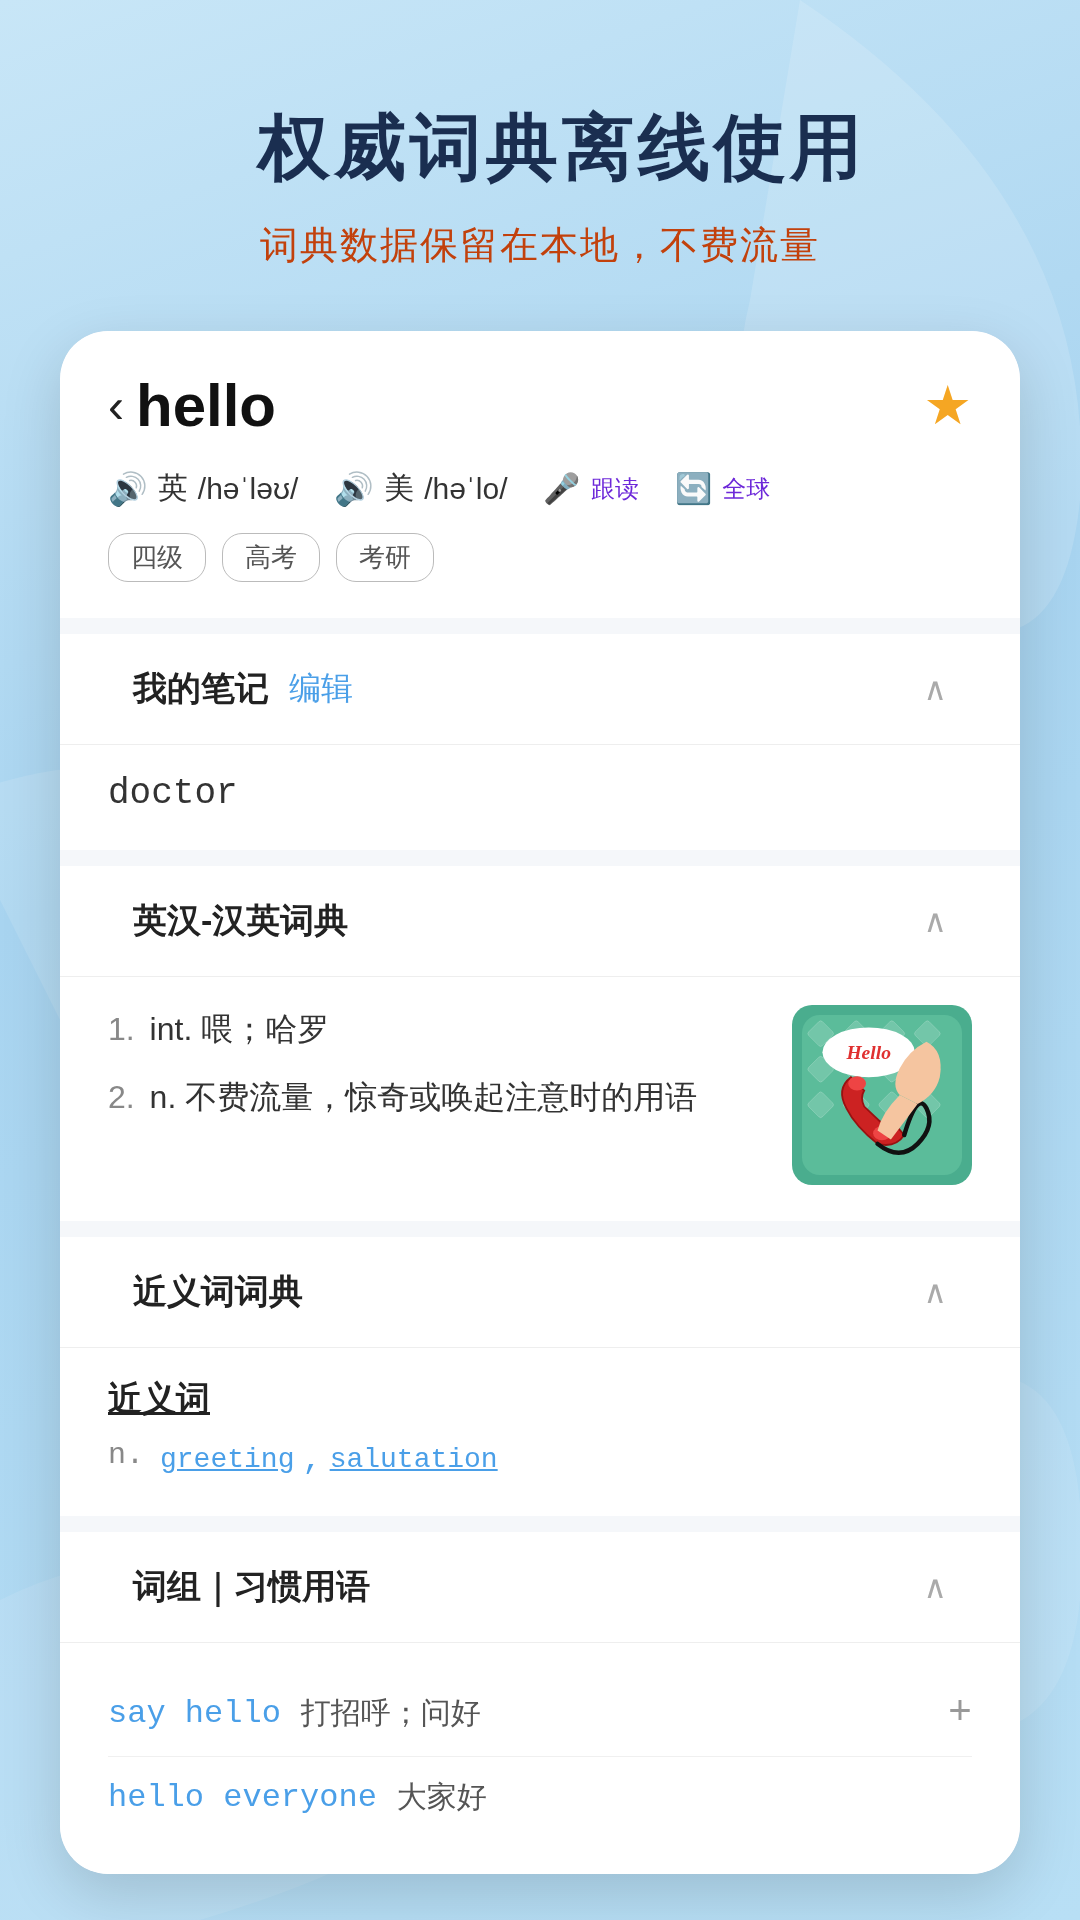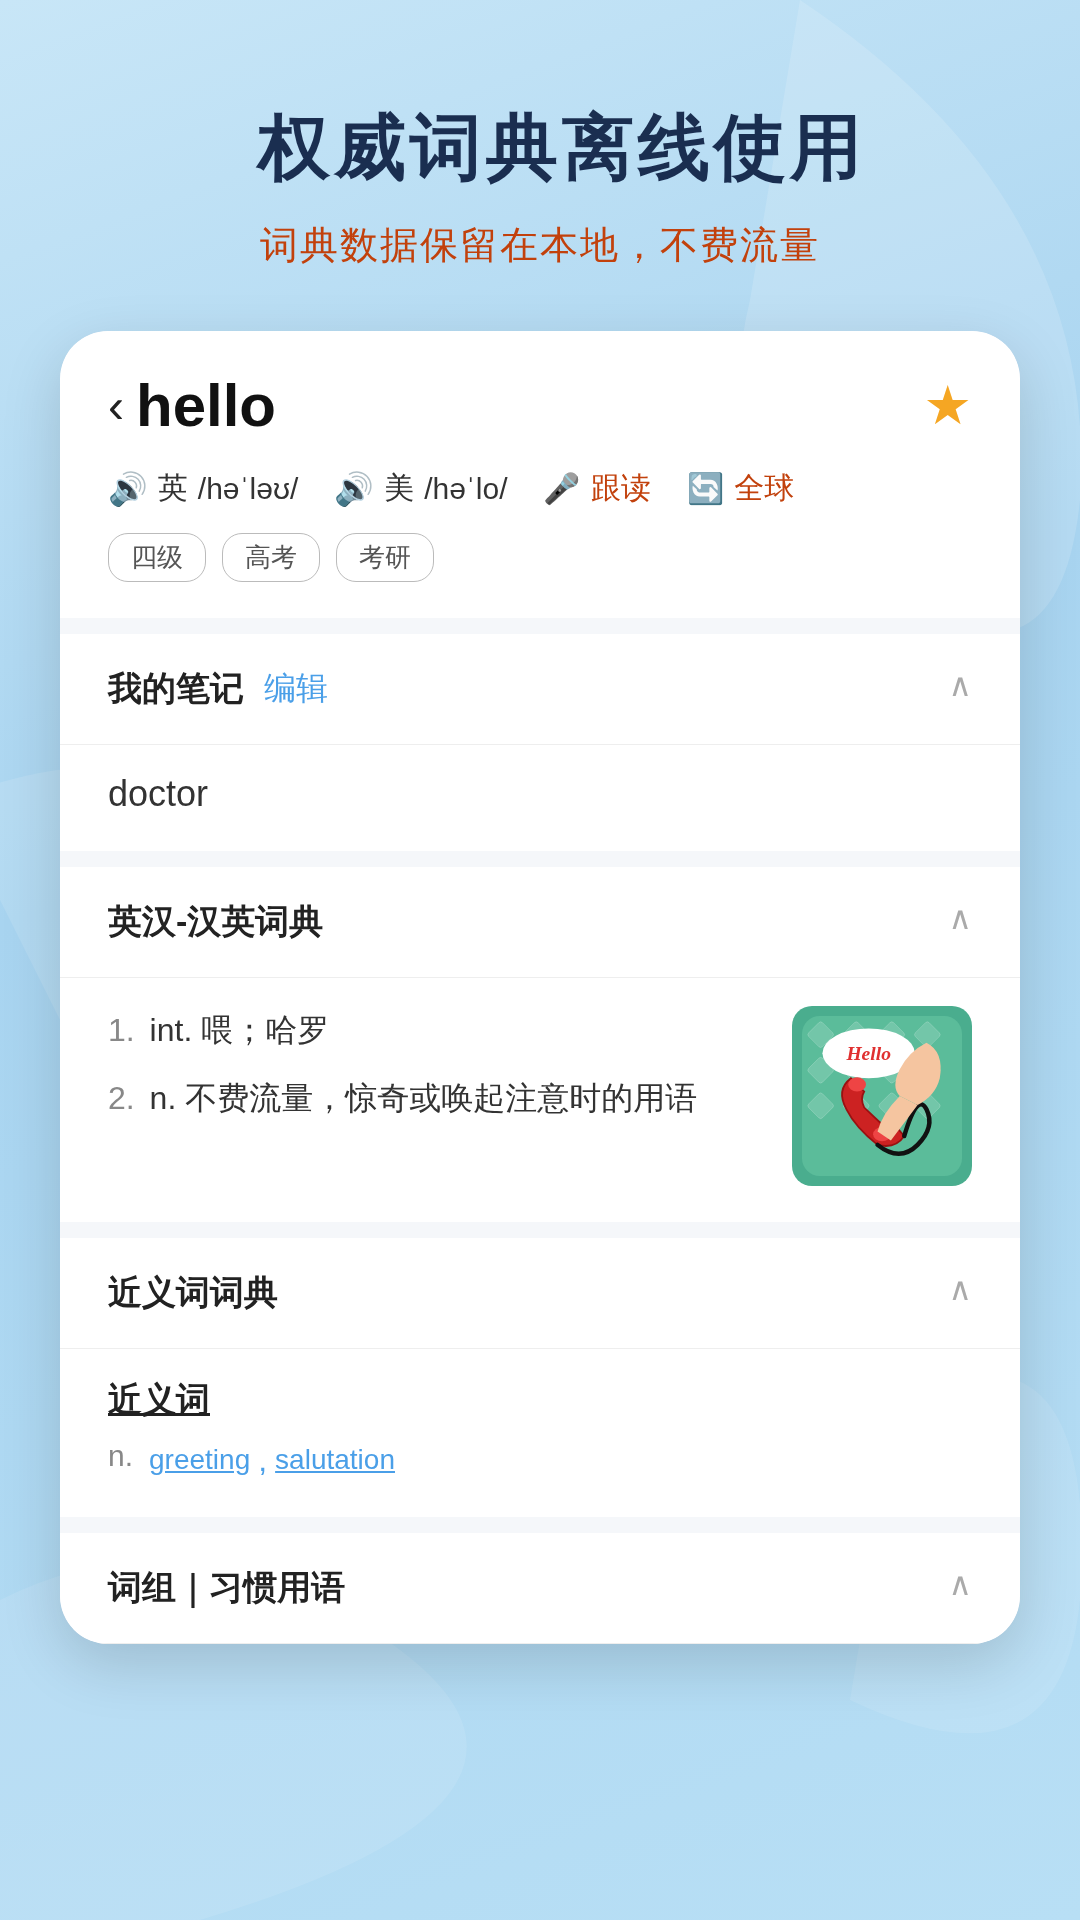--- a/index.html
+++ b/index.html
@@ -131,22 +131,22 @@
     }
 
     .action-item {
       display: flex;
       align-items: center;
       gap: 10px;
       cursor: pointer;
     }
 
     .action-label {
-      font-size: 30px;
-      color: #c2410c;
+      font-size: 24px;
+      color: #6d28d9;
     }
 
     .globe-icon {
       font-size: 30px;
       color: #4a9fe8;
     }
 
     .tags-row {
       display: flex;
       gap: 16px;
@@ -162,23 +162,23 @@
     }
 
     
     .section {
       background: white;
       margin-top: 16px;
     }
 
     .section-header {
       display: flex;
-      align-items: flex-start;
+      align-items: center;
       justify-content: space-between;
-      padding: 32px 48px;
+      padding: 32px 73px;
       border-bottom: 1px solid #eee;
     }
 
     .section-title {
       font-size: 34px;
       font-weight: 600;
       color: #222;
     }
 
     .section-edit {
@@ -186,20 +186,21 @@
       color: #4a9fe8;
     }
 
     .section-chevron {
       font-size: 32px;
       color: #aaa;
     }
 
     .section-body {
       padding: 28px 48px 36px;
+      font-family: Liberation Mono, monospace;
     }
 
     
     .notes-word {
       font-size: 36px;
       color: #333;
     }
 
     
     .dict-body {
@@ -446,15 +447,30 @@
         <span class="synonym-link">salutation</span>
       </div>
     </div>
   </div>
 
   <div class="section" style="border-radius: 0 0 48px 48px;">
     <div class="section-header">
       <span class="section-title">词组｜习惯用语</span>
       <span class="section-chevron">∧</span>
     </div>
+    <div class="section-body">
+      <div class="phrase-item">
+        <div class="phrase-left">
+          <span class="phrase-en">say hello</span>
+          <span class="phrase-zh">打招呼；问好</span>
+        </div>
+        <span class="phrase-add">+</span>
+      </div>
+      <div class="phrase-item">
+        <div class="phrase-left">
+          <span class="phrase-en">hello everyone</span>
+          <span class="phrase-zh">大家好</span>
+        </div>
+      </div>
+    </div>
   </div>
 
 </div>
 
 </body></html>

